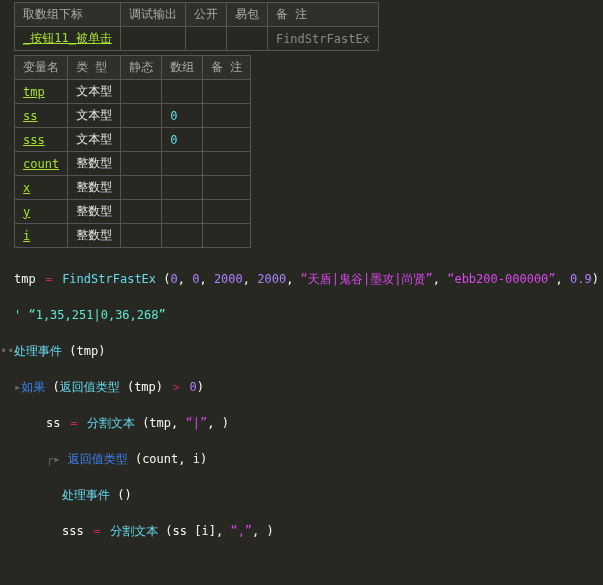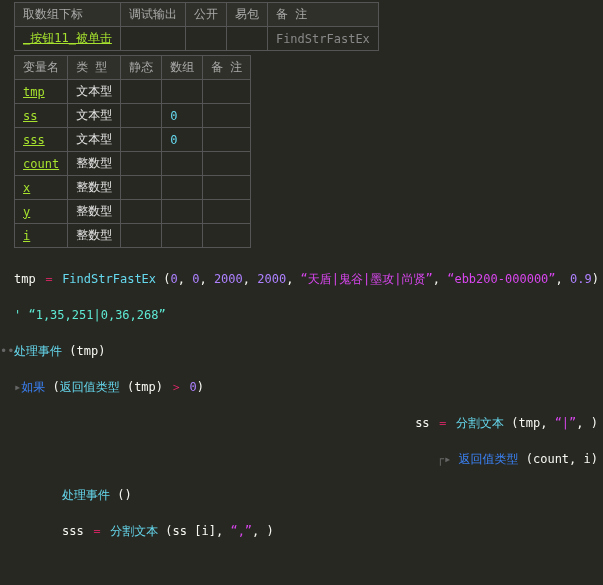--- a/index.html
+++ b/index.html
@@ -28,21 +28,21 @@
 .val-zero { color: #66d9ef; }
 .code { line-height: 18px; white-space: pre; font-size: 12px; position: relative; }
 .gut { position: absolute; left: -14px; width: 14px; color: #666; text-align: center; }
 .fn { color: #66d9ef; }
 .num { color: #ae81ff; }
 .str { color: #d946ef; }
 .op { color: #f92672; }
 .gray { color: #888; }
 .comment { color: #5eead4; }
 .pink { color: #3b82f6; }
-.i2 { padding-left: 32px; text-align: right; }
+.i2 { padding-left: 32px; }
 .i3 { padding-left: 48px; }
 .tree { color: #666; }
 </style>
 </head>
 <body>
 
 <div class="container">
 
 <table>
 <tbody>

